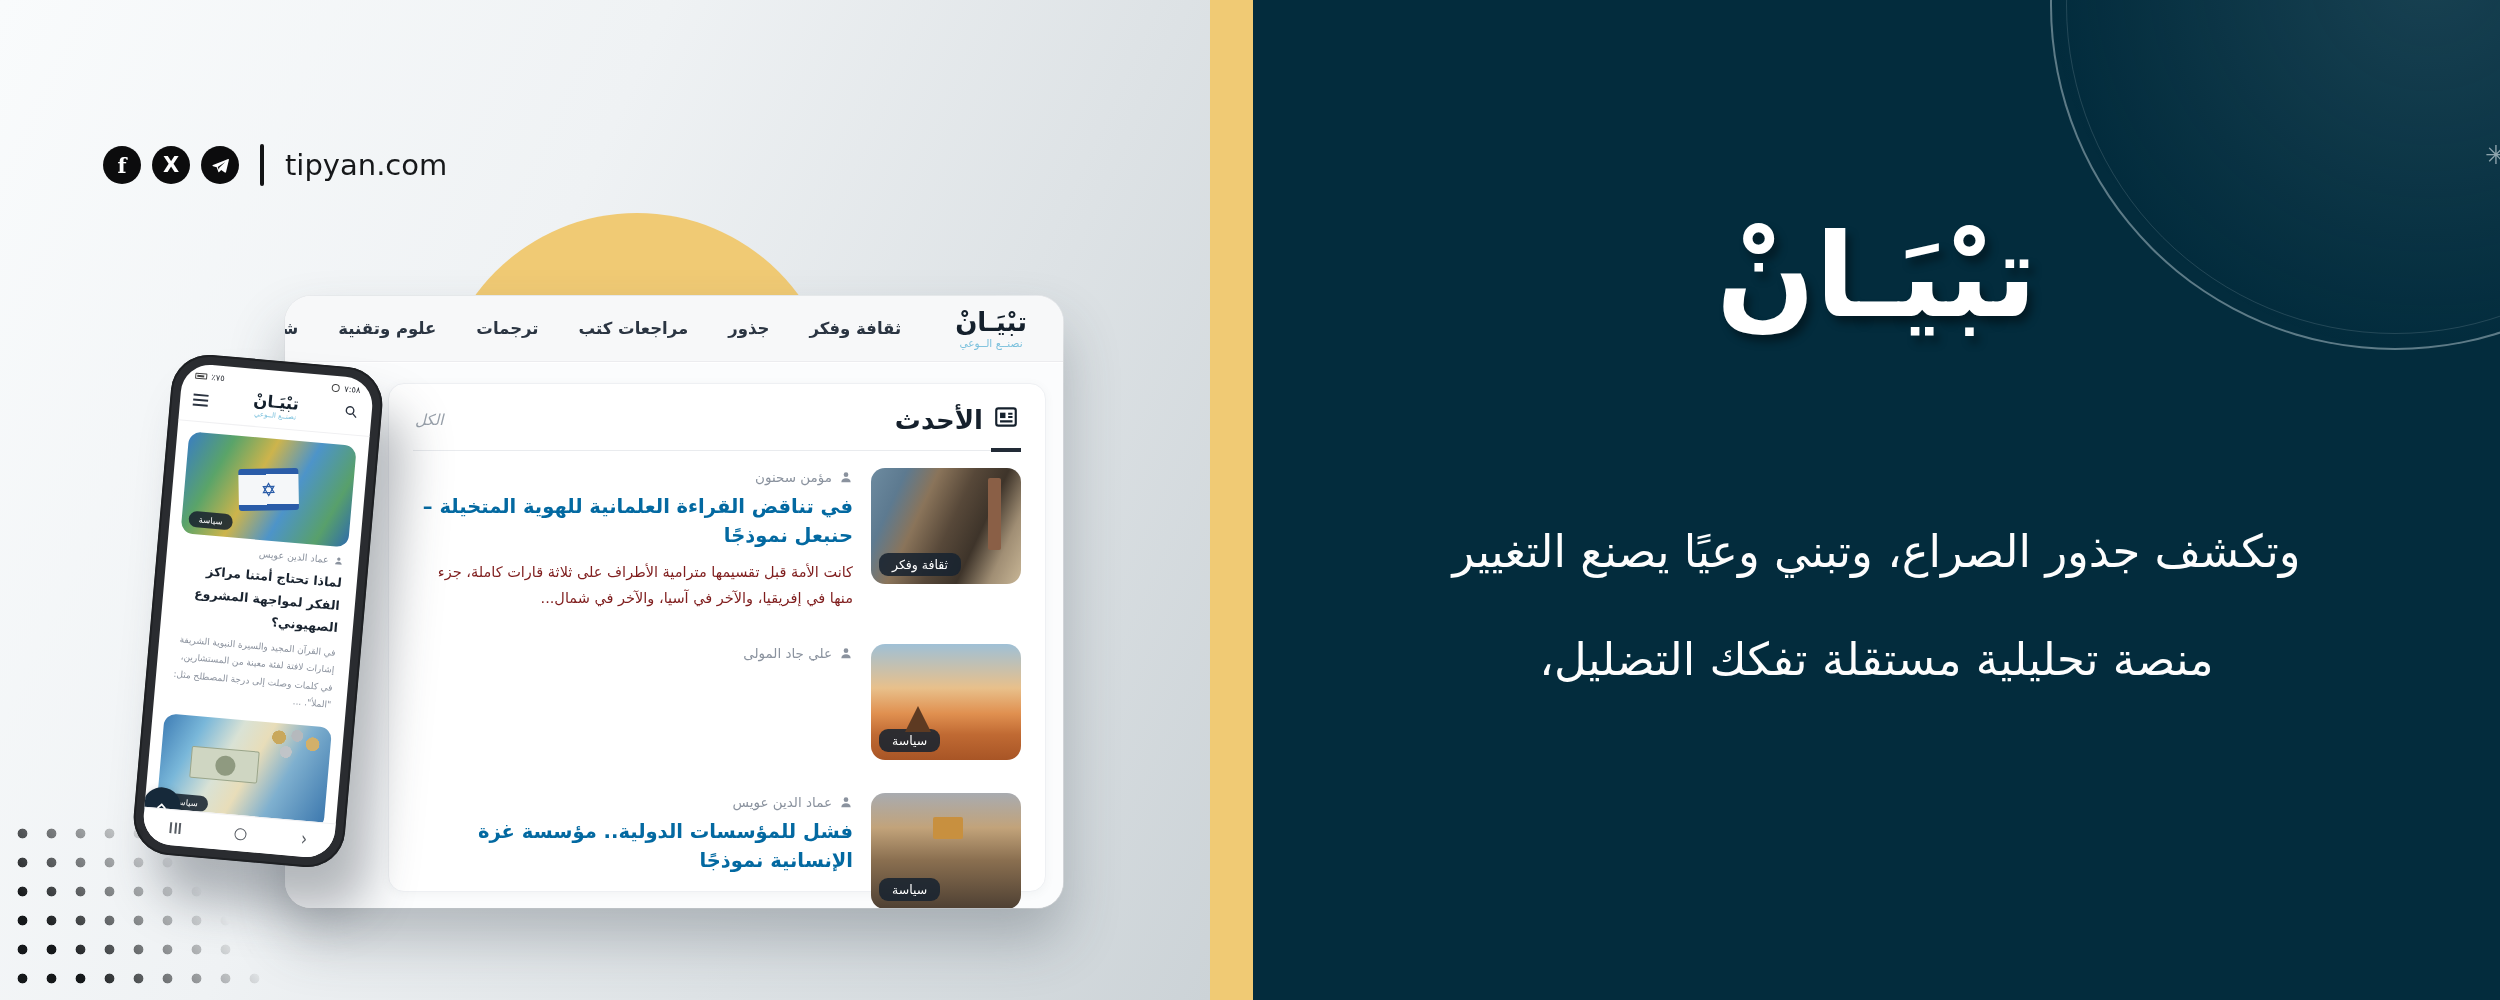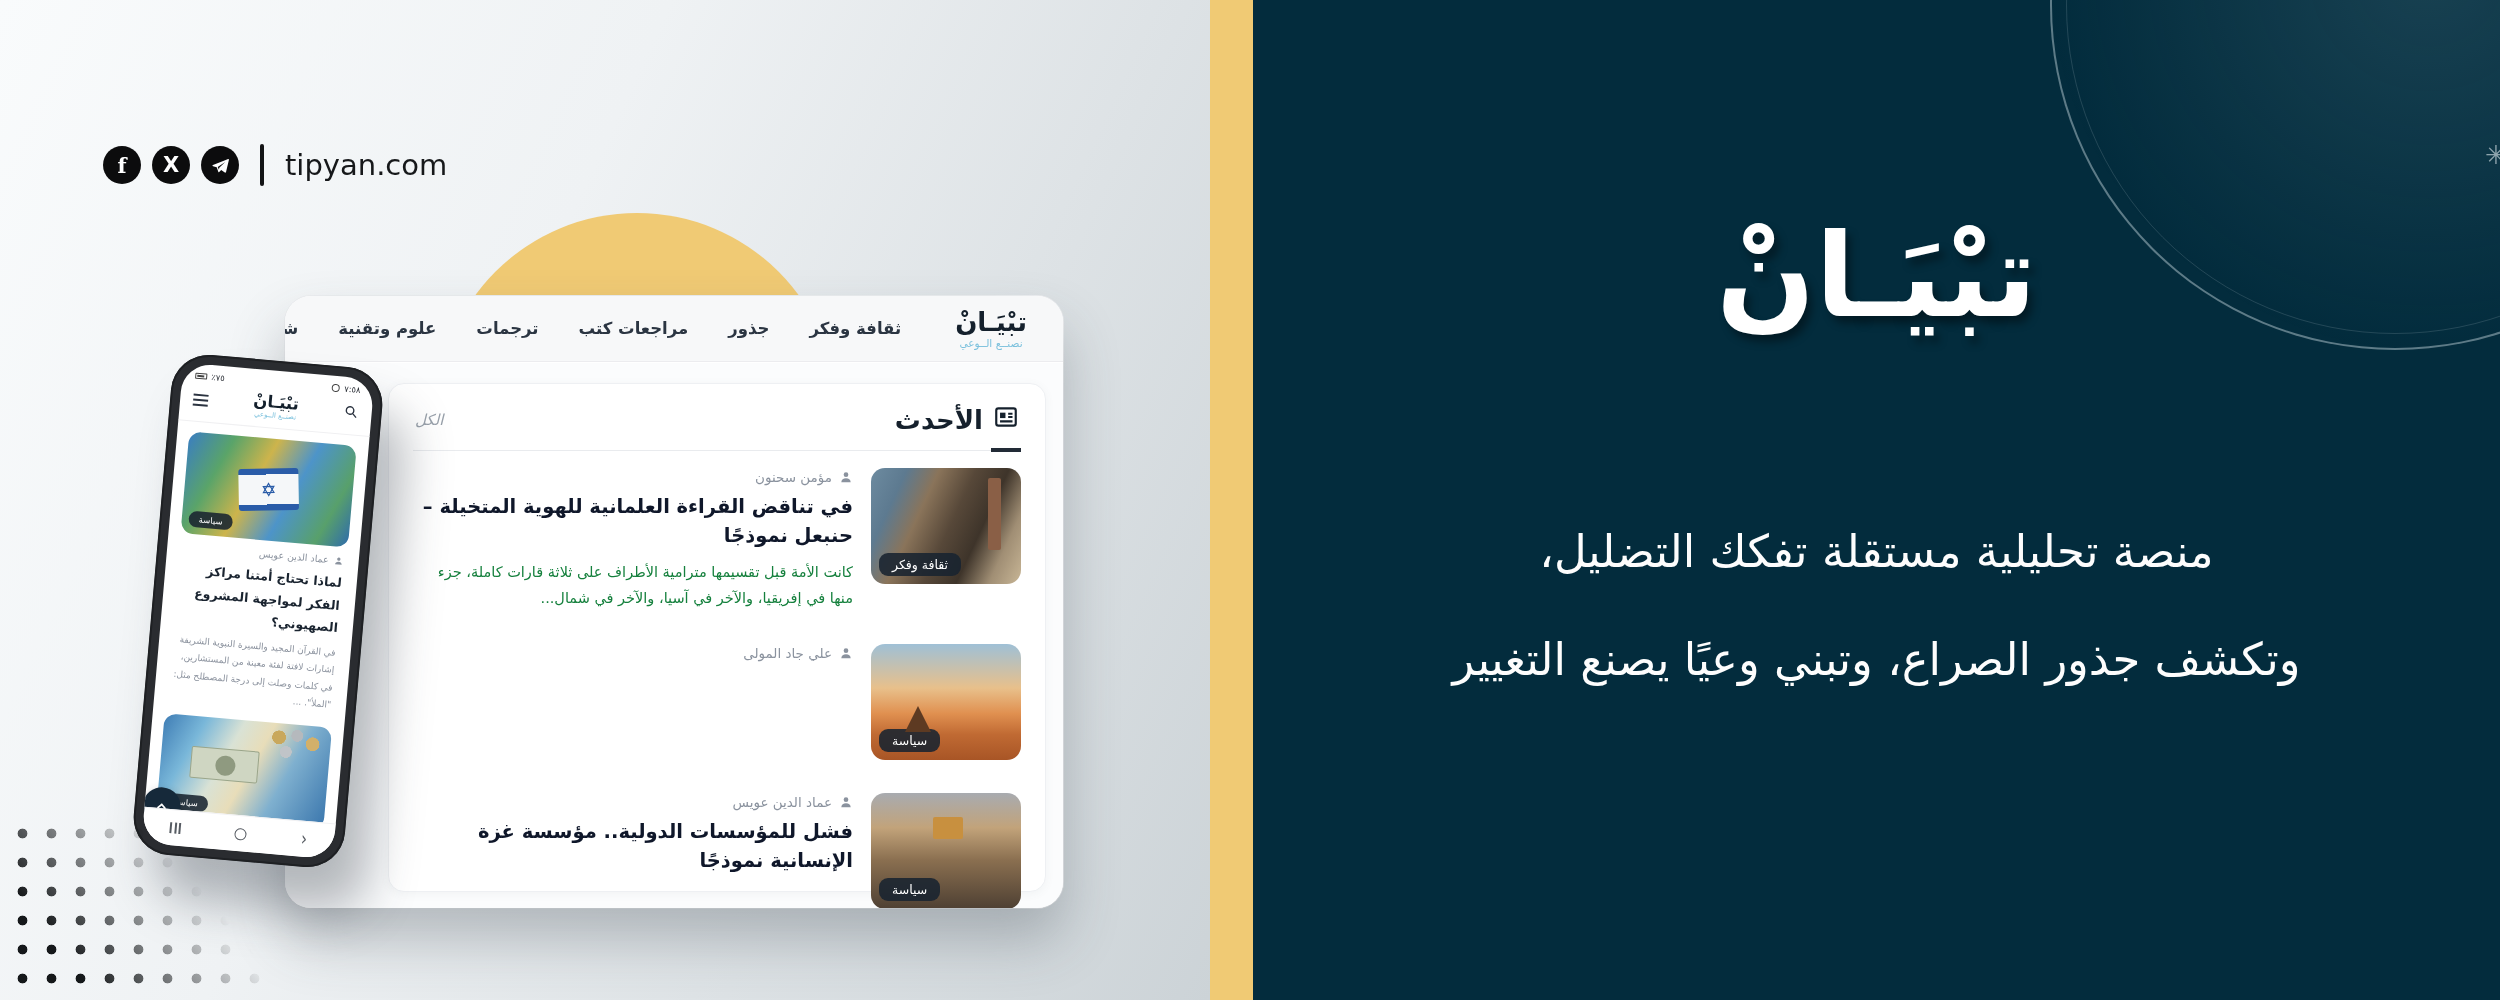--- a/index.html
+++ b/index.html
@@ -41,22 +41,22 @@
   .all-link { font-size:15px; color:#98a0aa;font-style:italic; }
   .panel-divider { height:1px; background:#e9ebee; position:relative; }
   .divider-accent { position:absolute; right:0; top:-2px; width:30px; height:4px; background:#222b36; }
 
   .article { display:flex; gap:18px; padding:17px 0 16px; align-items:flex-start; }
   .thumb { width:150px; height:116px; border-radius:14px; flex:none; position:relative; overflow:hidden; }
   .pill { position:absolute; bottom:8px; left:8px; background:rgba(24,35,48,.88); color:#fff;
     font-size:12.5px; padding:4px 13px; border-radius:9px; white-space:nowrap; }
   .art-text { flex:1; padding-top:1px; }
   .author { display:flex; align-items:center; gap:7px; font-size:13.5px; color:#8a929e; }
-  .art-title { font-size:19.5px; font-weight:700; color:#0f172a; margin:7px 0 8px; line-height:1.5; }
-  .art-excerpt { font-size:14.5px; color:#15803d; line-height:1.8; }
+  .art-title { font-size:19.5px; font-weight:700; color:#0369a1; margin:7px 0 8px; line-height:1.5; }
+  .art-excerpt { font-size:14.5px; color:#7f1d1d; line-height:1.8; }
 
   .thumb-hannibal { background:linear-gradient(115deg,#6d8ba0 0%,#5d7a90 18%,#8a745a 34%,#574839 52%,#3e342a 68%,#a08e74 84%,#c8b696 100%); }
   .thumb-hannibal::after { content:""; position:absolute; right:20px; top:10px; width:13px; height:72px; background:#8a5f46; border-radius:2px; }
   .thumb-desert { background:linear-gradient(180deg,#9fc0d6 0%,#e8c08b 38%,#e09050 60%,#c06a33 78%,#a85526 100%); }
   .thumb-desert::after { content:""; position:absolute; left:34px; bottom:28px; width:0; height:0;
     border-left:13px solid transparent; border-right:13px solid transparent; border-bottom:26px solid #5d3a22; }
   .thumb-gaza { background:linear-gradient(180deg,#a8abb0 0%,#c2a37a 30%,#8a6f50 58%,#4e4033 100%); }
   .thumb-gaza::after { content:""; position:absolute; left:62px; top:24px; width:30px; height:22px; background:#c8903f; border-radius:2px; }
 
   
@@ -322,18 +322,18 @@
     <div class="dots"></div>
   </div>
 
   <div class="stripe"></div>
 
   <div class="right-panel">
     <div class="deco-circle"></div>
     <span class="spark">✳</span>
     <div class="brand">تبْيَـانْ</div>
     <div class="tagline">
+      <div>وتكشف جذور الصراع، وتبني وعيًا يصنع التغيير</div>
       <div>منصة تحليلية مستقلة تفكك التضليل،</div>
-      <div>وتكشف جذور الصراع، وتبني وعيًا يصنع التغيير</div>
     </div>
   </div>
 
 </div>
 
 </body></html>

